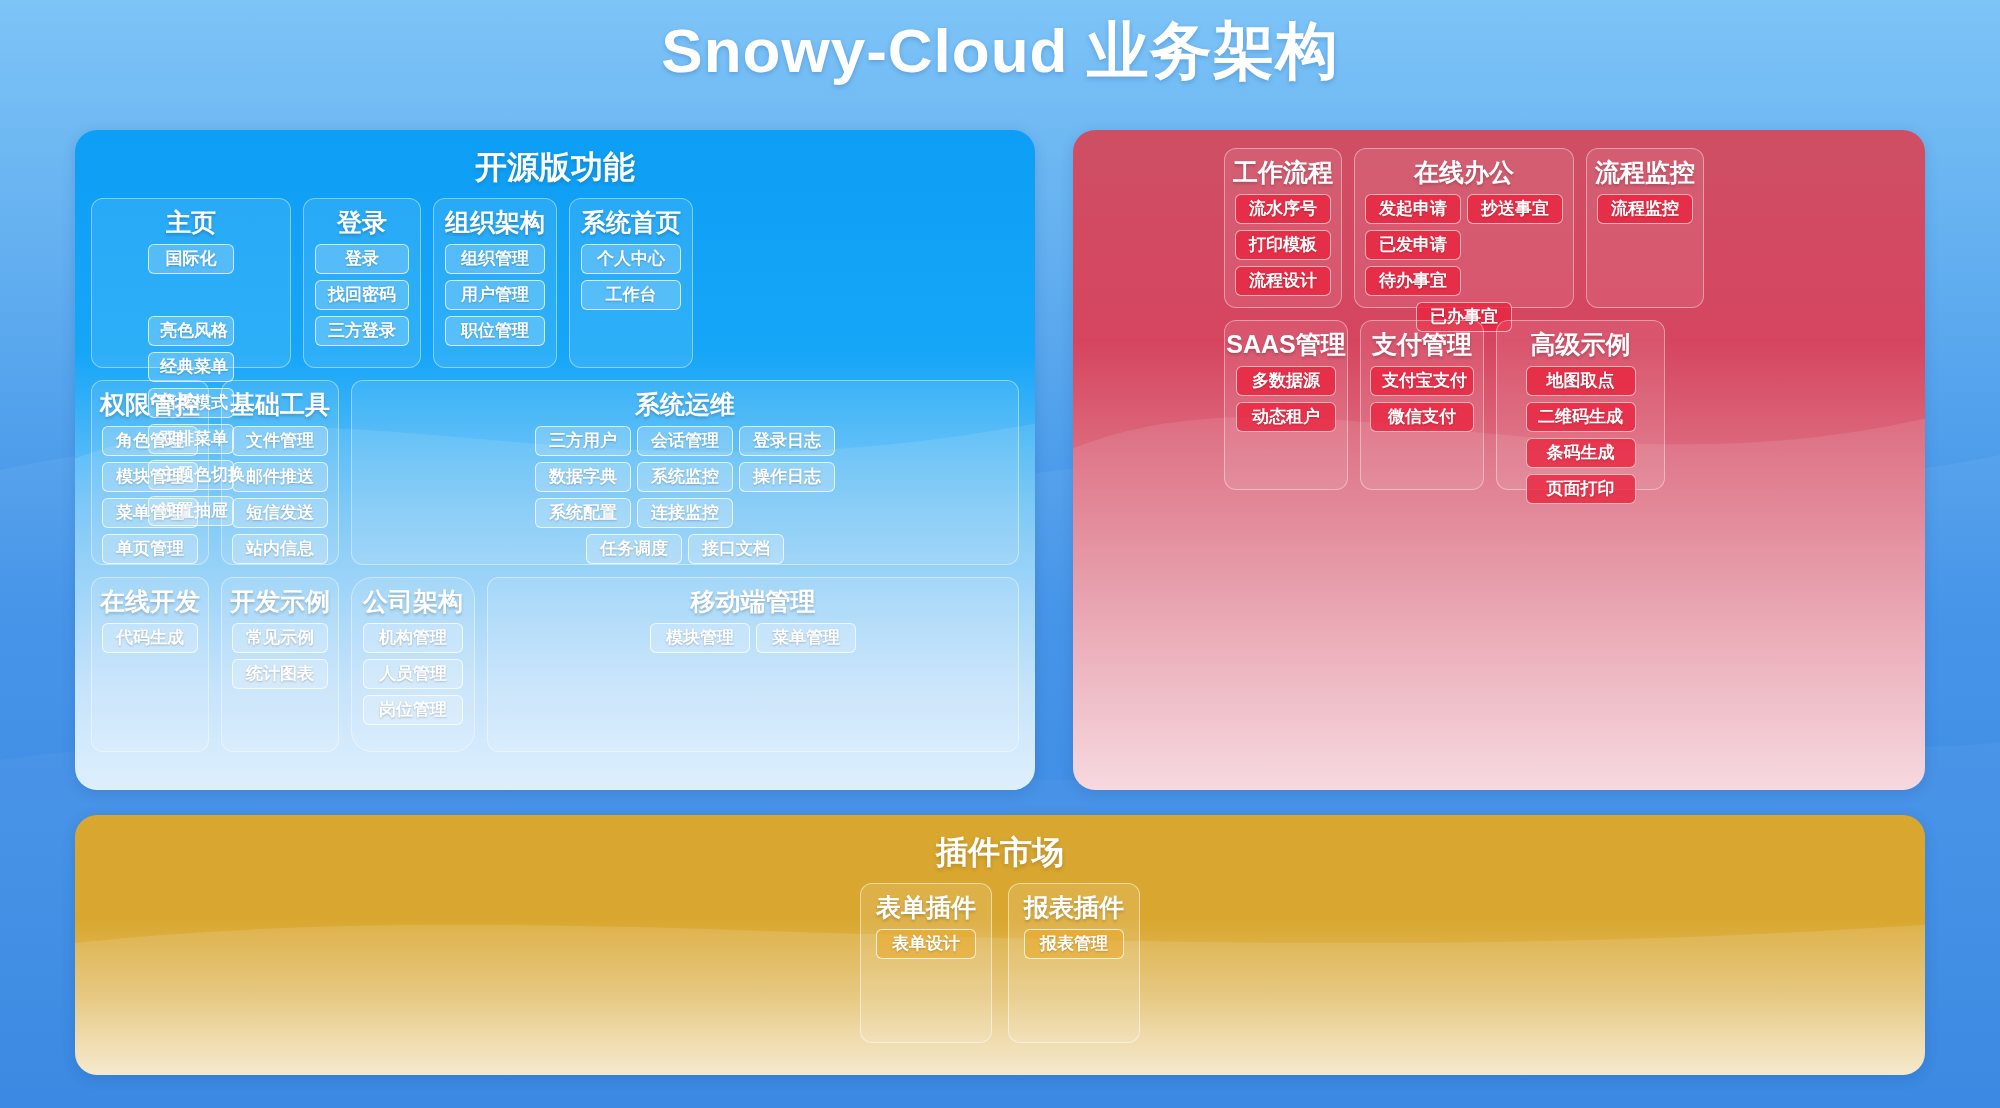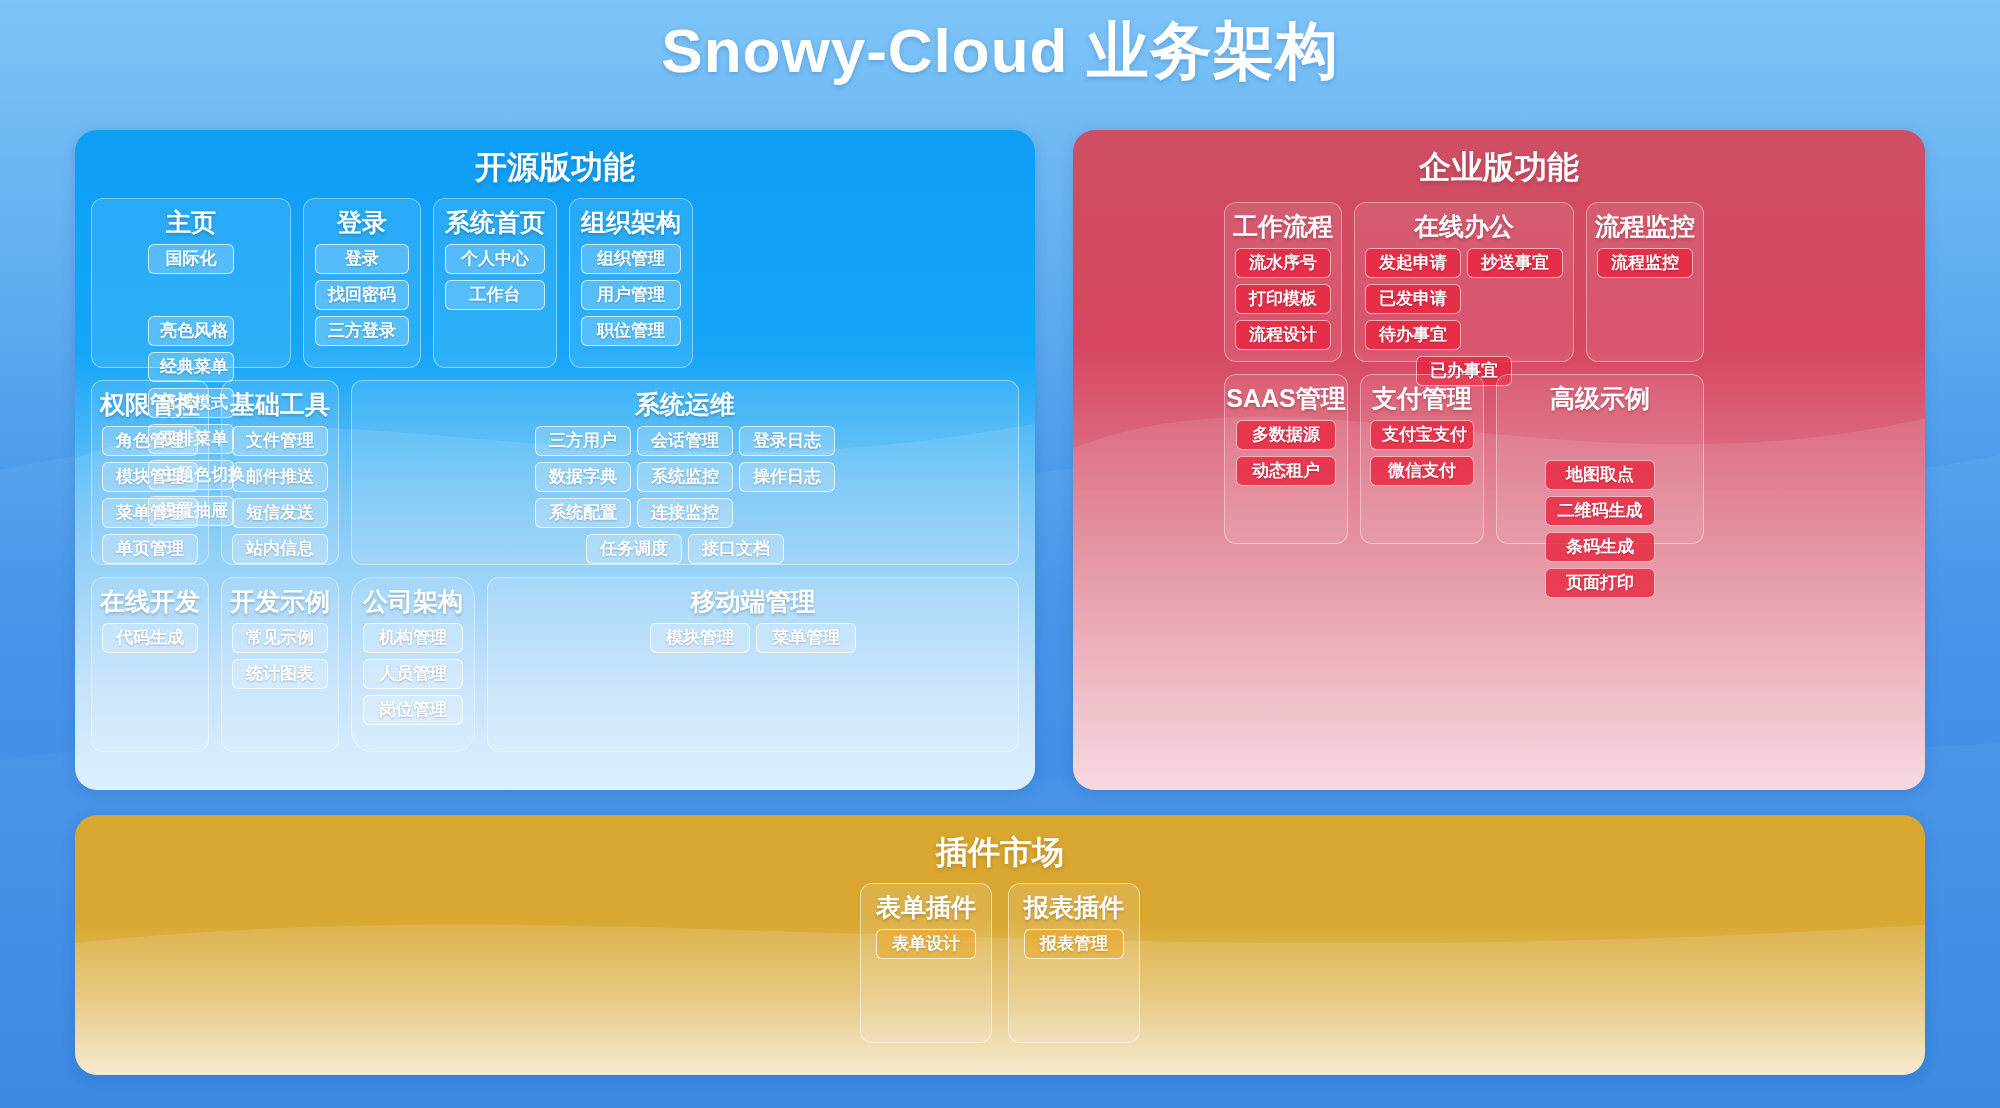--- a/index.html
+++ b/index.html
@@ -135,33 +135,33 @@
         <div class="group" style="width:118px;height:170px;">
           <div class="group-title">登录</div>
           <div class="chips">
             <div class="chip" style="width:94px">登录</div>
             <div class="chip" style="width:94px">找回密码</div>
             <div class="chip" style="width:94px">三方登录</div>
           </div>
         </div>
 
         <div class="group" style="width:124px;height:170px;">
-          <div class="group-title">系统首页</div>
-          <div class="chips">
-            <div class="chip" style="width:100px">个人中心</div>
-            <div class="chip" style="width:100px">工作台</div>
-          </div>
-        </div>
-
-        <div class="group" style="width:124px;height:170px;">
           <div class="group-title">组织架构</div>
           <div class="chips">
             <div class="chip" style="width:100px">组织管理</div>
             <div class="chip" style="width:100px">用户管理</div>
             <div class="chip" style="width:100px">职位管理</div>
+          </div>
+        </div>
+
+        <div class="group" style="width:124px;height:170px;">
+          <div class="group-title">系统首页</div>
+          <div class="chips">
+            <div class="chip" style="width:100px">个人中心</div>
+            <div class="chip" style="width:100px">工作台</div>
           </div>
         </div>
       </div>
 
       <div class="row">
         <div class="group" style="width:118px;height:185px;">
           <div class="group-title">权限管控</div>
           <div class="chips">
             <div class="chip" style="width:96px">角色管理</div>
             <div class="chip" style="width:96px">模块管理</div>
@@ -235,21 +235,20 @@
     </div>
   </div>
 </section>
 
 <section class="panel t-red" id="panel-ent">
   <div class="panel-inner">
     <svg class="panel-wave" viewBox="0 0 852 460" preserveAspectRatio="none">
       <path d="M0,120 C220,30 500,170 852,90 L852,460 L0,460 Z" fill="rgba(255,255,255,0.10)"></path>
     </svg>
 
-    <div class="panel-title">企业版功能</div>
 
     <div class="rows" style="padding:4px 135px 0 135px;">
 
       <div class="row">
         <div class="group" style="width:118px;height:160px;">
           <div class="group-title">工作流程</div>
           <div class="chips">
             <div class="chip" style="width:96px">流水序号</div>
             <div class="chip" style="width:96px">打印模板</div>
             <div class="chip" style="width:96px">流程设计</div>
@@ -287,21 +286,21 @@
         </div>
 
         <div class="group" style="width:124px;height:170px;">
           <div class="group-title">支付管理</div>
           <div class="chips">
             <div class="chip" style="width:104px">支付宝支付</div>
             <div class="chip" style="width:104px">微信支付</div>
           </div>
         </div>
 
-        <div class="group" style="width:208px;height:170px;gap:40px;">
+        <div class="group" style="width:169px;height:170px;">
           <div class="group-title">高级示例</div>
           <div class="chips">
             <div class="chip" style="width:110px">地图取点</div>
             <div class="chip" style="width:110px">二维码生成</div>
             <div class="chip" style="width:110px">条码生成</div>
             <div class="chip" style="width:110px">页面打印</div>
           </div>
         </div>
       </div>
 

